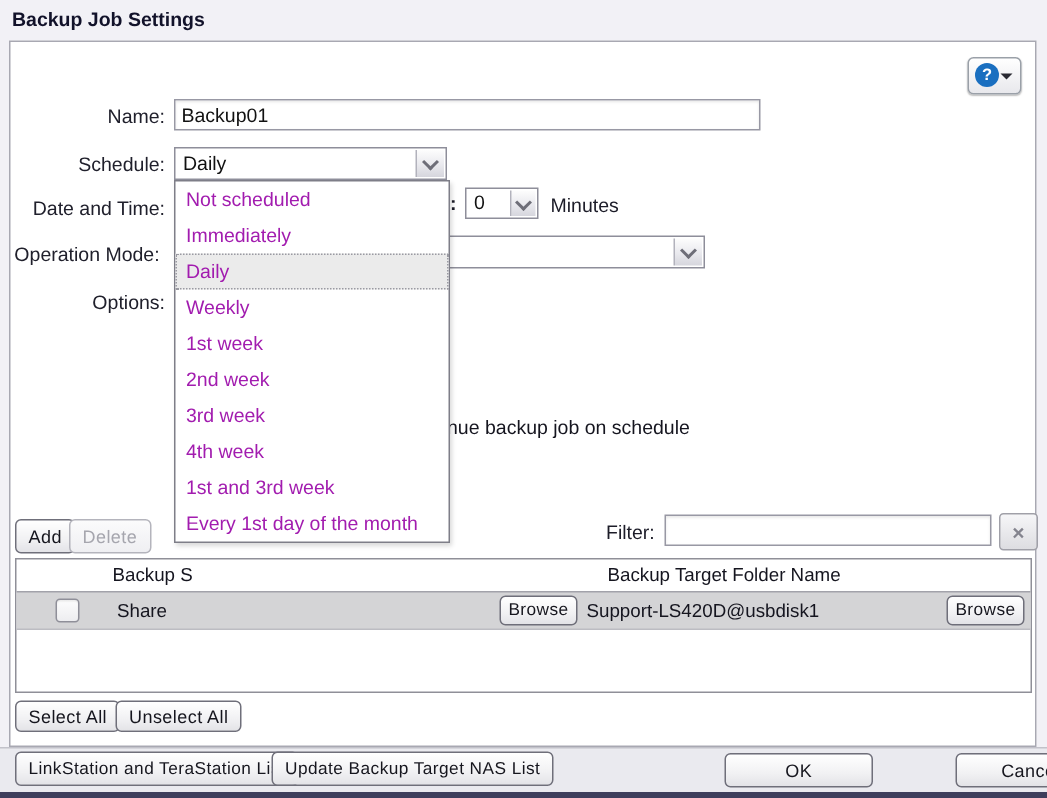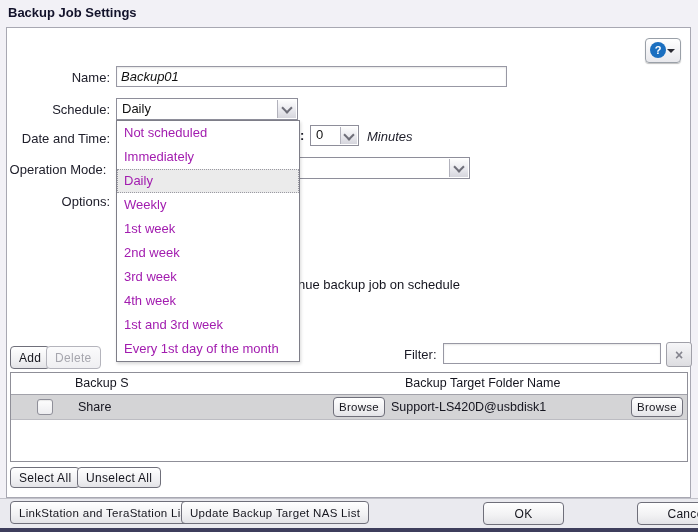--- a/index.html
+++ b/index.html
@@ -95,39 +95,39 @@
 <div class="abs title">Backup Job Settings</div>
 
 <div class="abs panel"></div>
 
 <div class="abs helpbtn">
   <span class="helpcircle">?</span>
   <span class="helpcaret"></span>
 </div>
 
 <div class="abs label" style="left:6px;top:70px;">Name:</div>
-<input class="abs tinput" style="left: 116px; top: 66px; width: 391px; height: 21px; font-style: italic;" value="Backup01">
+<input class="abs tinput" style="left: 116px; top: 66px; width: 391px; height: 21px;" value="Backup01">
 
 <div class="abs label" style="left:6px;top:102px;">Schedule:</div>
 <div class="abs selectbox" style="left:116px;top:98px;width:182px;height:22px;z-index:21;">
   <span class="val">Daily</span>
   <span class="arrowbtn">
       <span class="chev"></span>
     </span>
 </div>
 
 <div class="abs label" style="left:6px;top:131px;">Date and Time:</div>
 <div class="abs" style="left:300px;top:128px;font-weight:bold;">:</div>
 <div class="abs selectbox" style="left:310px;top:125px;width:49px;height:21px;">
   <span class="val" style="top:1px;">0</span>
   <span class="arrowbtn narrow">
       <span class="chev" style="left:4px;"></span>
     </span>
 </div>
-<div class="abs" style="left:367px;top:129px;font-style:italic;">Minutes</div>
+<div class="abs" style="left:367px;top:129px;">Minutes</div>
 
 <div class="abs label" style="left:6px;top:162px;text-align:center;">Operation Mode:</div>
 <div class="abs selectbox" style="left:116px;top:157px;width:354px;height:22px;z-index:1;">
   <span class="arrowbtn">
       <span class="chev"></span>
     </span>
 </div>
 
 <div class="abs label" style="left:6px;top:194px;">Options:</div>
 <div class="abs frag" style="left:298px;top:277px;">nue backup job on schedule</div>
@@ -164,16 +164,16 @@
 <button class="btn" style="left:333px;top:397px;width:52px;height:20px;font-size:11.5px;">Browse</button>
 <div class="abs cell" style="left:391px;top:400px;">Support-LS420D@usbdisk1</div>
 <button class="btn" style="left:631px;top:397px;width:52px;height:20px;font-size:11.5px;">Browse</button>
 
 <button class="btn" style="left:10px;top:467px;height:21px;">Select All</button>
 <button class="btn" style="left:77px;top:467px;height:21px;">Unselect All</button>
 
 <div class="abs footer"></div>
 <button class="btn" style="left:10px;top:501px;height:23px;font-size:11.5px;">LinkStation and TeraStation List</button>
 <button class="btn" style="left:181px;top:501px;height:23px;font-size:11.5px;">Update Backup Target NAS List</button>
-<button class="btn" style="left:483px;top:502px;width:81px;height:23px;">OK</button>
+<button class="btn" style="left:483px;top:502px;width:99px;height:23px;">OK</button>
 <button class="btn" style="left:589px;top:502px;width:100px;height:23px;margin-left:48px;">Cancel</button>
 
 <div class="abs navybar"></div>
 
 </body></html>

